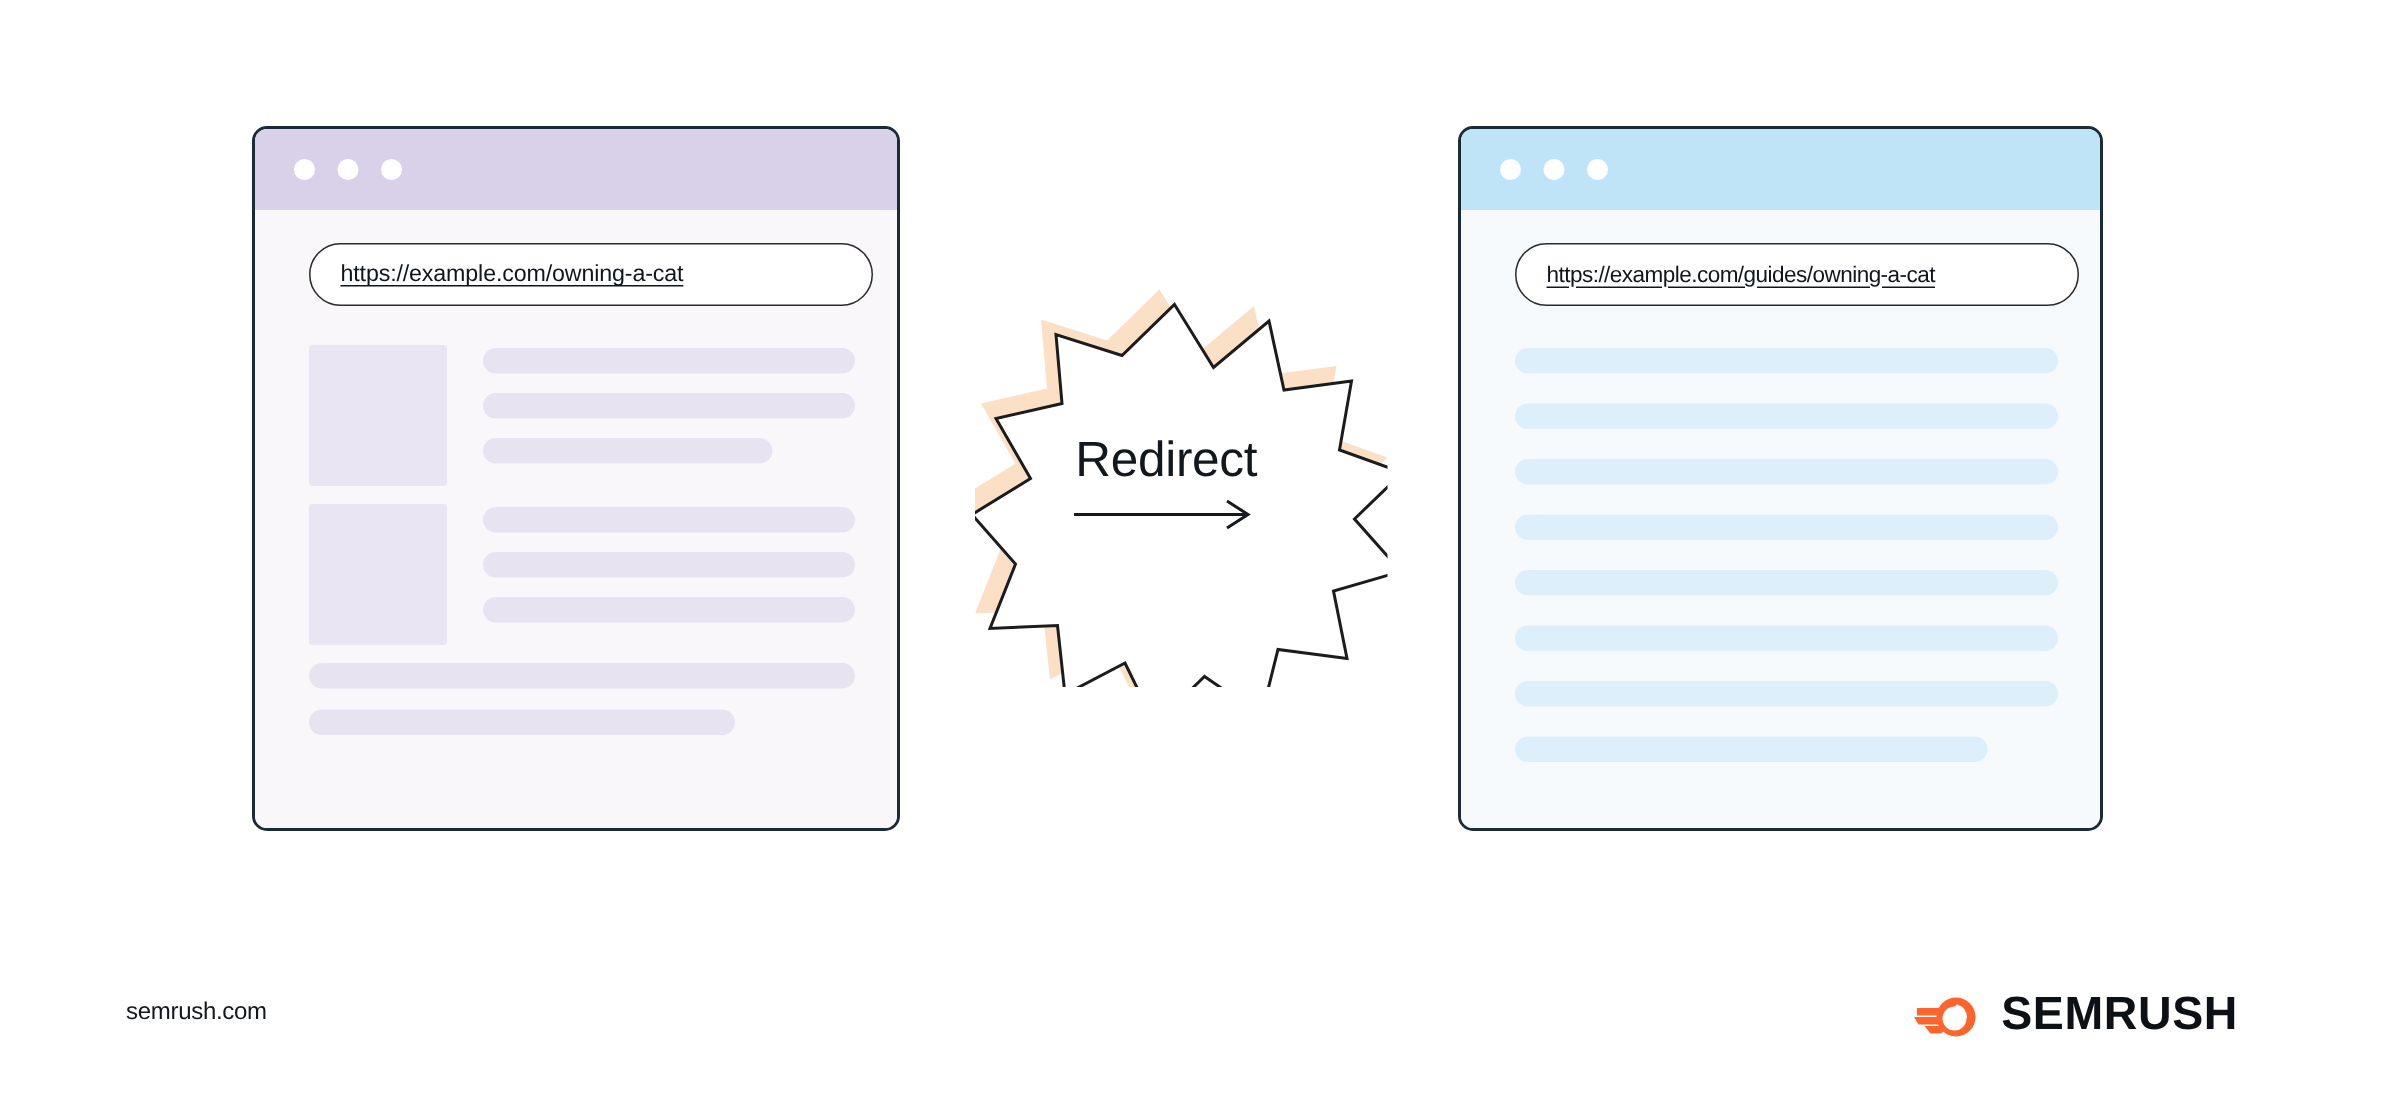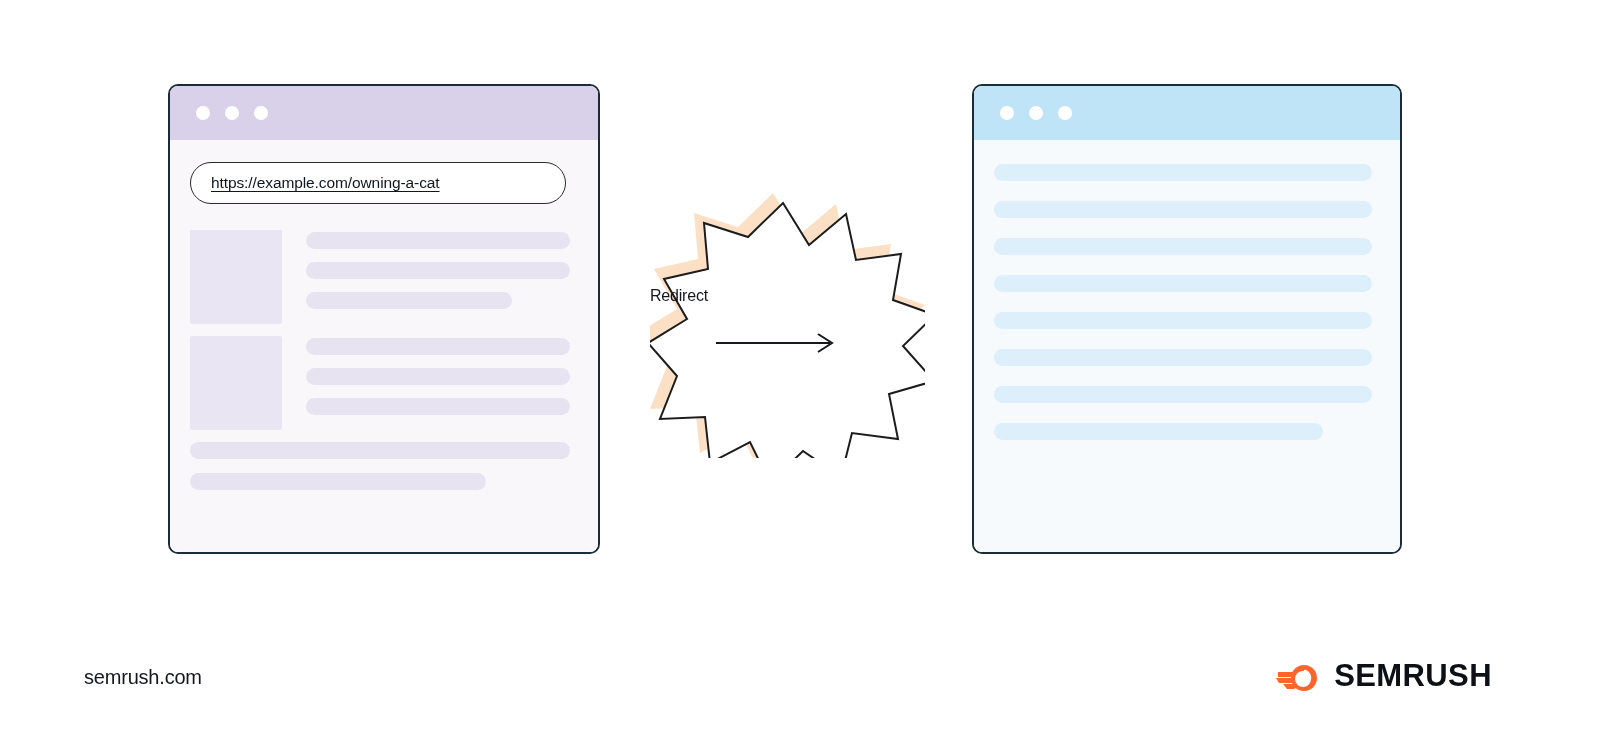--- a/index.html
+++ b/index.html
@@ -46,21 +46,21 @@
   .dot {
     width: 14px;
     height: 14px;
     border-radius: 50%;
     background: #ffffff;
   }
 
   .page {
     flex: 1 1 auto;
     position: relative;
-    padding: 22px 28px 0 20px;
+    padding: 22px 28px 0 36px;
   }
   .browser-left  .page { background: #faf7fb; }
   .browser-right .page { background: #f6fafd; }
 
   
   .urlbar {
     height: 42px;
     border: 1.6px solid #2b2b2b;
     border-radius: 21px;
     background: #ffffff;
@@ -128,32 +128,32 @@
     width: 275px;
     height: 275px;
   }
   .burst-wrap svg { display: block; width: 275px; height: 275px; }
 
   .burst-label {
     position: absolute;
     left: 0;
     top: 104px;
     width: 255px;
-    text-align: left;
-    font-size: 16px;
+    text-align: center;
+    font-size: 33px;
     color: #13181e;
     letter-spacing: -0.2px;
   }
 
   
   .footer-url {
     position: absolute;
     left: 84px;
     top: 666px;
-    font-size: 20px;
+    font-size: 16px;
     color: #14181d;
     letter-spacing: -0.2px;
   }
 
   .brand {
     position: absolute;
     right: 108px;
     top: 660px;
     display: flex;
     align-items: flex-start;
@@ -216,20 +216,23 @@
   <div class="browser browser-right">
 
     <div class="titlebar">
       <span class="dot"></span>
       <span class="dot"></span>
       <span class="dot"></span>
     </div>
 
     <div class="page">
 
+      <div class="urlbar">
+        <span class="url-text">https://example.com/guides/owning-a-cat</span>
+      </div>
 
       <div class="blue-list">
         <div class="bar w100"></div>
         <div class="bar w100"></div>
         <div class="bar w100"></div>
         <div class="bar w100"></div>
         <div class="bar w100"></div>
         <div class="bar w100"></div>
         <div class="bar w100"></div>
         <div class="bar w87"></div>

